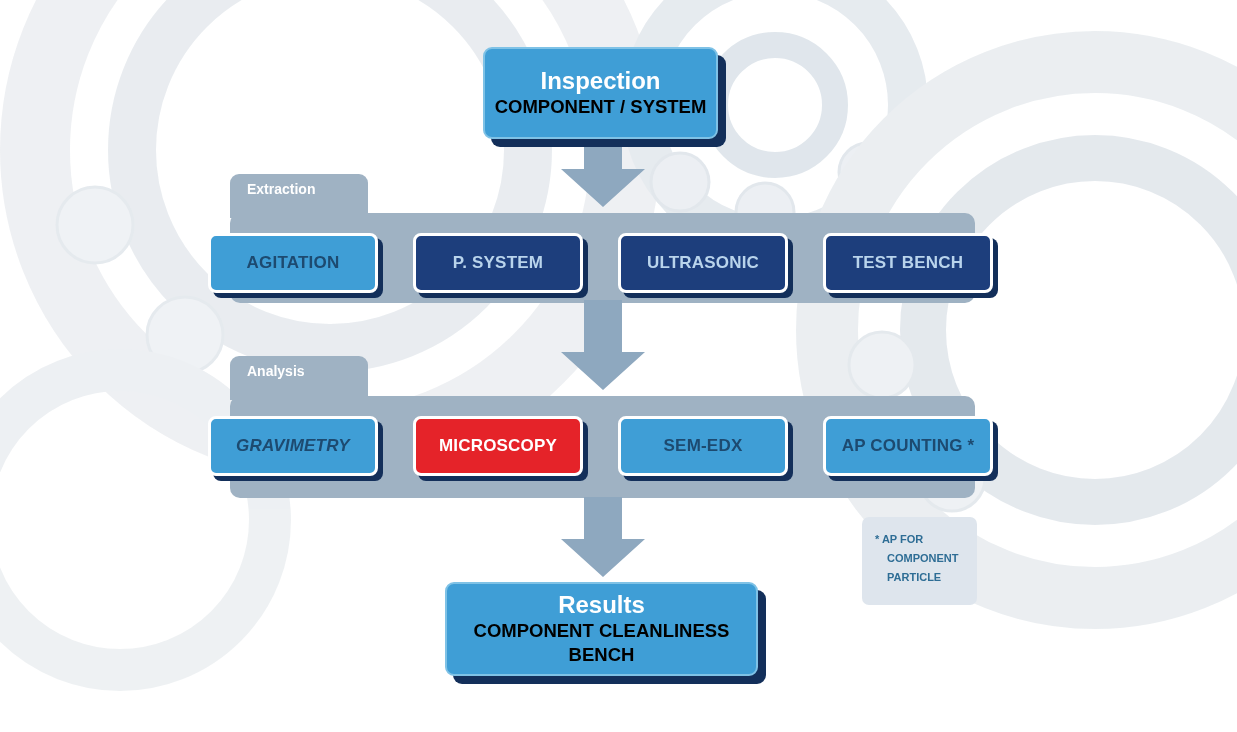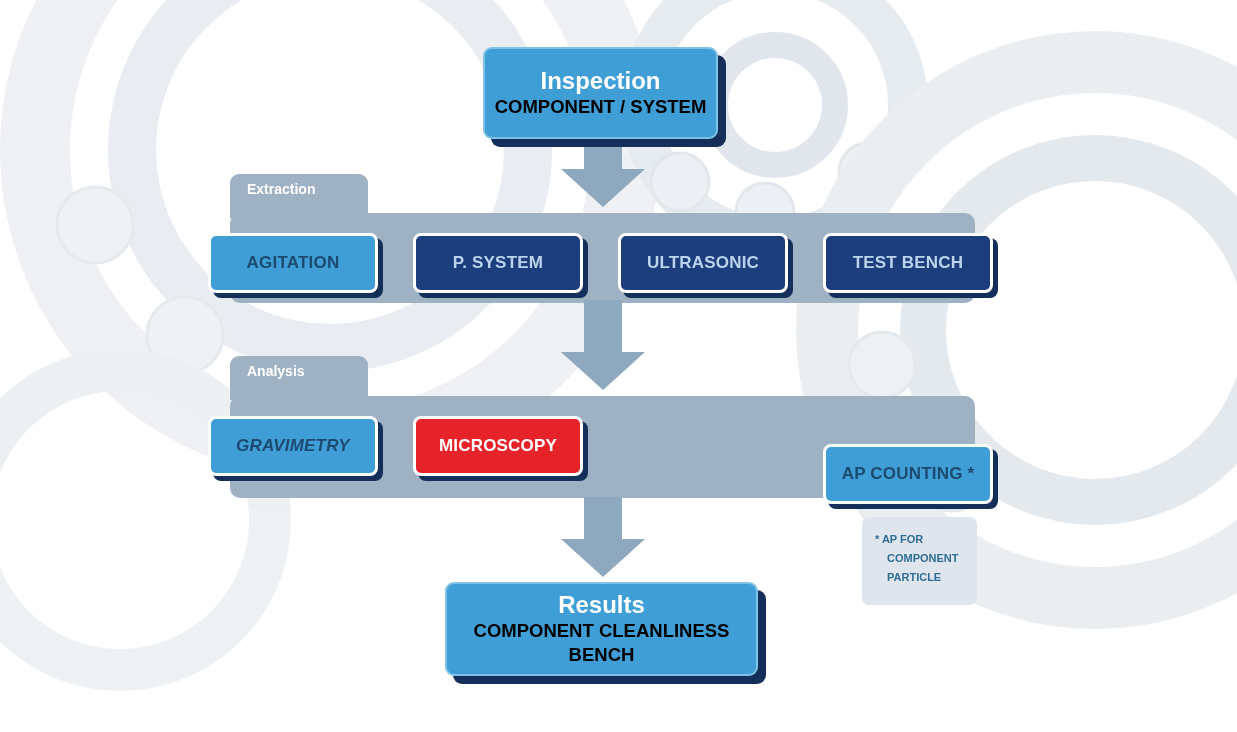--- a/index.html
+++ b/index.html
@@ -136,21 +136,24 @@
     <span>Analysis</span>
   </div>
   <div class="band" style="left:230px;top:396px;width:745px;height:102px;"></div>
 
   <div class="row-box variant-light" style="left:208px;top:416px;font-style:italic;">
     <span>GRAVIMETRY</span>
   </div>
   <div class="row-box variant-red" style="left:413px;top:416px;">
     <span>MICROSCOPY</span>
   </div>
-  <div class="row-box variant-light" style="left:823px;top:416px;margin-top:28px;">
+  <div class="row-box variant-light" style="left:618px;top:416px;">
+    <span>SEM-EDX</span>
+  </div>
+  <div class="row-box variant-light" style="left:823px;top:416px;">
     <span>AP COUNTING *</span>
   </div>
 
   <svg class="arrow" style="left:561px;top:497px;" width="84" height="80">
     <polygon points="23,0 61,0 61,42 84,42 42,80 0,42 23,42" fill="#8ea8bf"></polygon>
   </svg>
 
   <div class="note" style="left:862px;top:517px;width:115px;height:88px;">
     <span class="ln first">* AP FOR</span>
     <span class="ln">COMPONENT</span>

